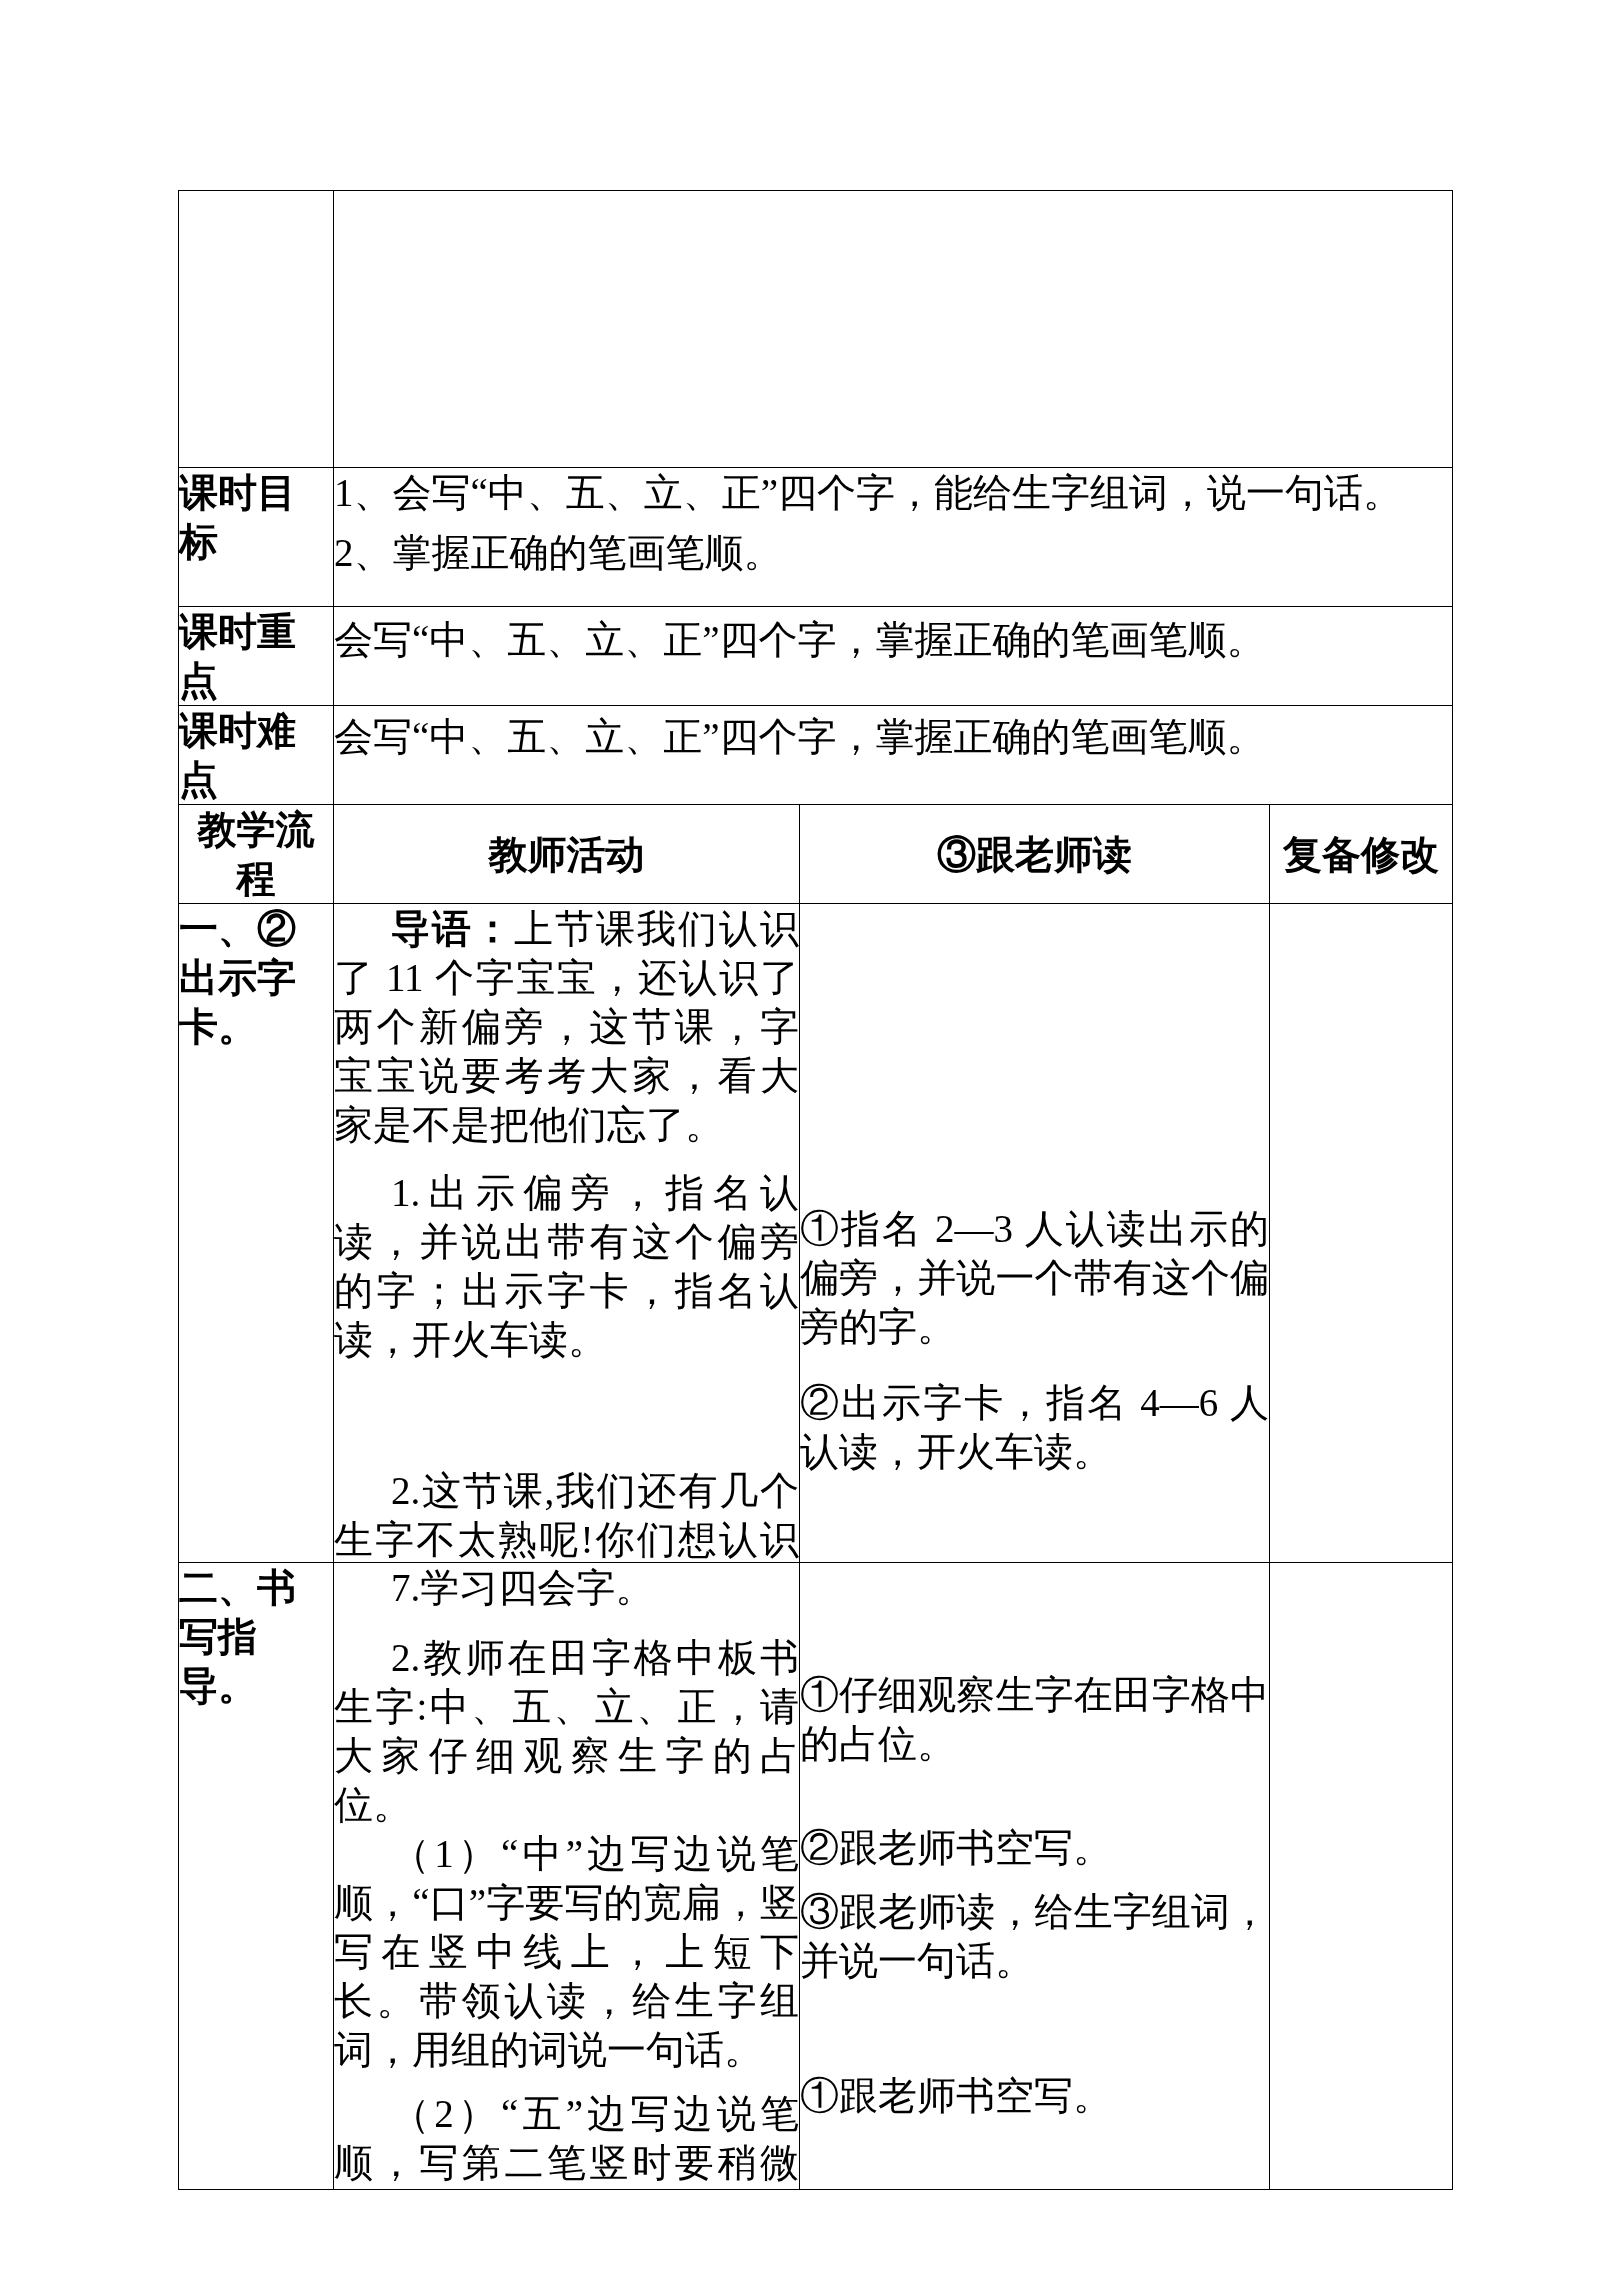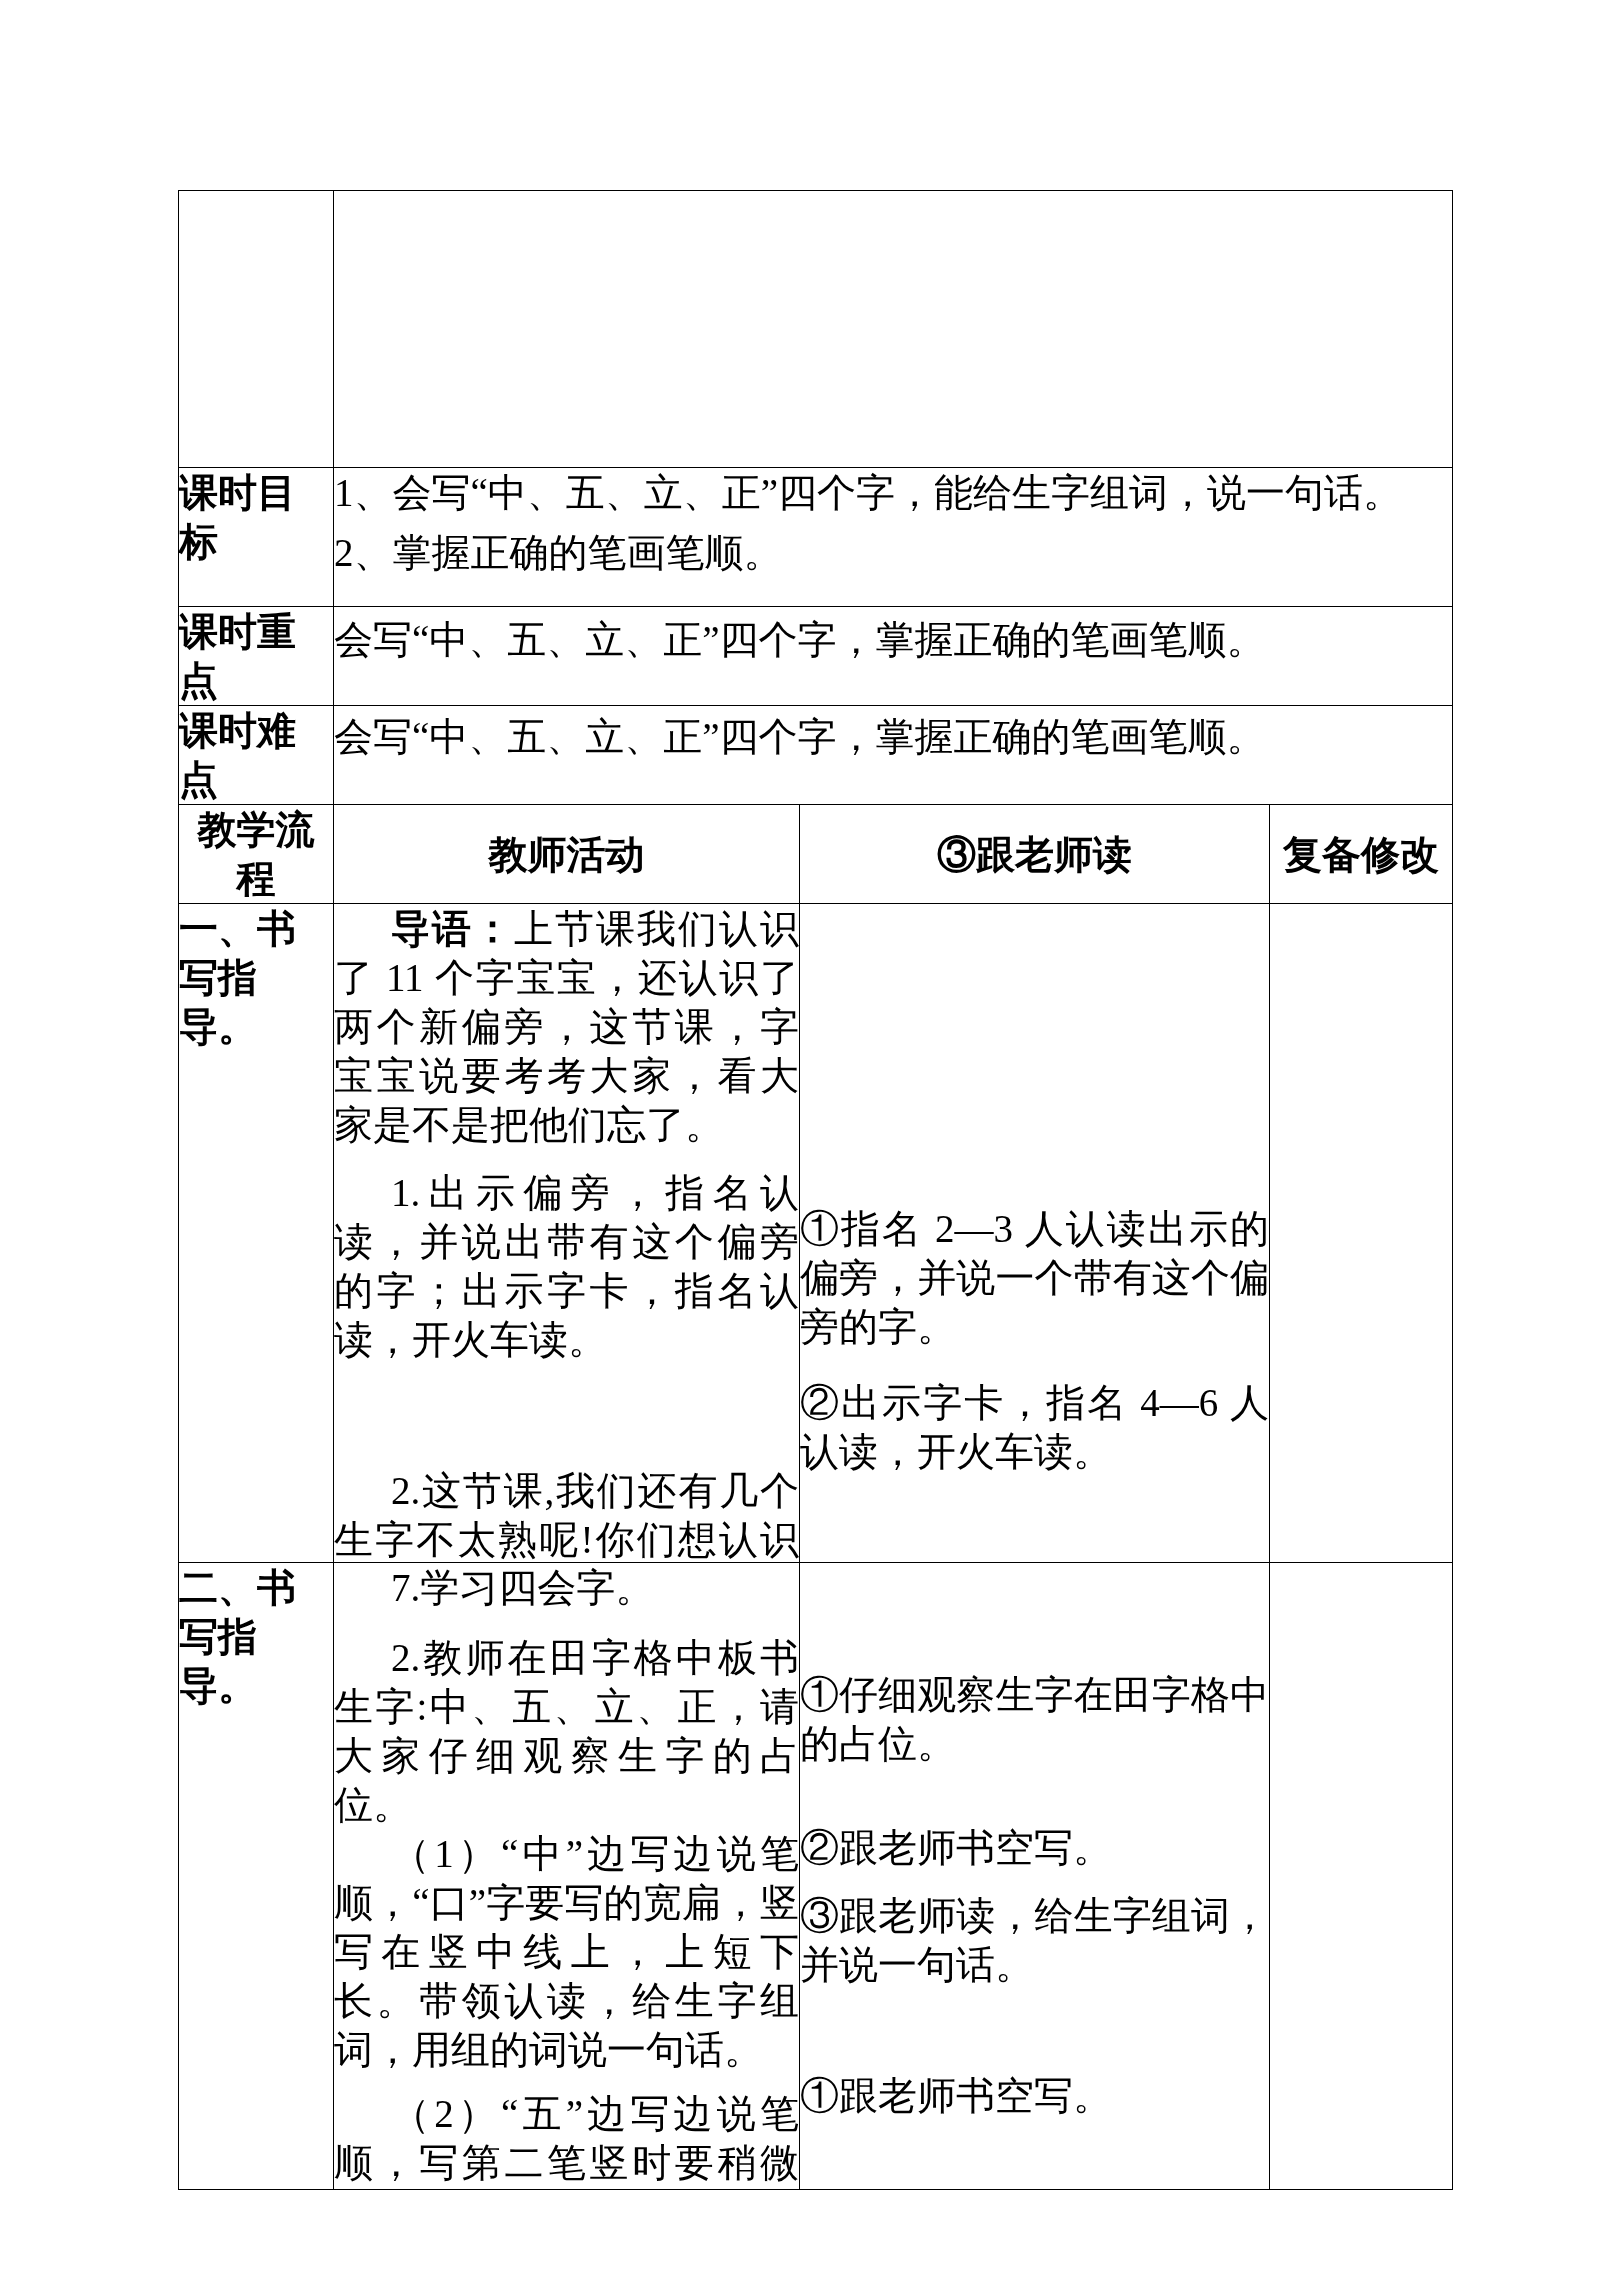--- a/index.html
+++ b/index.html
@@ -75,21 +75,21 @@
   .s1 .p2 { margin-top: 27px; }
 
   
   .t2 { padding-top: 11px; }
   .t2 .p2 { margin-top: 20.5px; }
   .t2 .p3 { }
   .t2 .p4 { margin-top: 15px; }
   .s2 { padding-top: 11px; }
   .s2 .p1 { margin-top: 107px; }
   .s2 .p2 { margin-top: 55px; }
-  .s2 .p3 { margin-top: 19px; }
+  .s2 .p3 { margin-top: 19px; font-family: Liberation Mono, monospace; }
   .s2 .p4 { margin-top: 82px; }
 
   .cell-inner { overflow: hidden; }
   .h967 { height: 657px; }
   .h920 { height: 624px; }
 </style>
 </head>
 <body>
 
 <div class="page">
@@ -137,21 +137,21 @@
 
     <tr class="r-head">
       <td class="head-cell">教学流程</td>
       <td class="head-cell">教师活动</td>
       <td class="head-cell">③跟老师读</td>
       <td class="head-cell">复备修改</td>
     </tr>
 
     <tr class="r-act1">
       <td class="act-label">
-        <span>一、书写指导。</span>
+        <span>一、②出示字卡。</span>
       </td>
       <td class="cellpad t1">
         <div class="cell-inner h967">
           <p class="para indent p1"><b class="lead">导语：</b><span>上节课我们认识了 11 个字宝宝，还认识了两个新偏旁，这节课，字宝宝说要考考大家，看大家是不是把他们忘了。</span></p>
           <p class="para indent p2">1.出示偏旁，指名认读，并说出带有这个偏旁的字；出示字卡，指名认读，开火车读。</p>
           <p class="para indent p3">2.这节课,我们还有几个生字不太熟呢!你们想认识这几个顽皮的小家伙吗?</p>
         </div>
       </td>
       <td class="cellpad s1">
         <div class="cell-inner h967">

